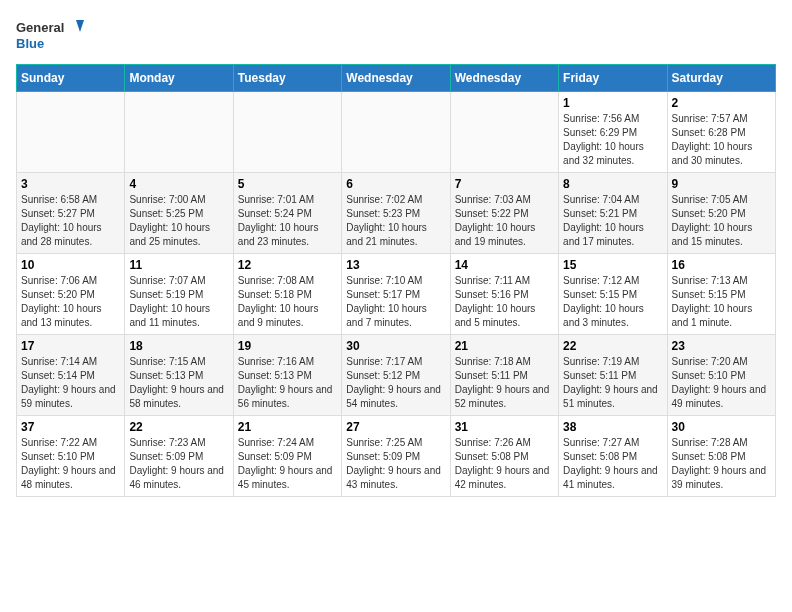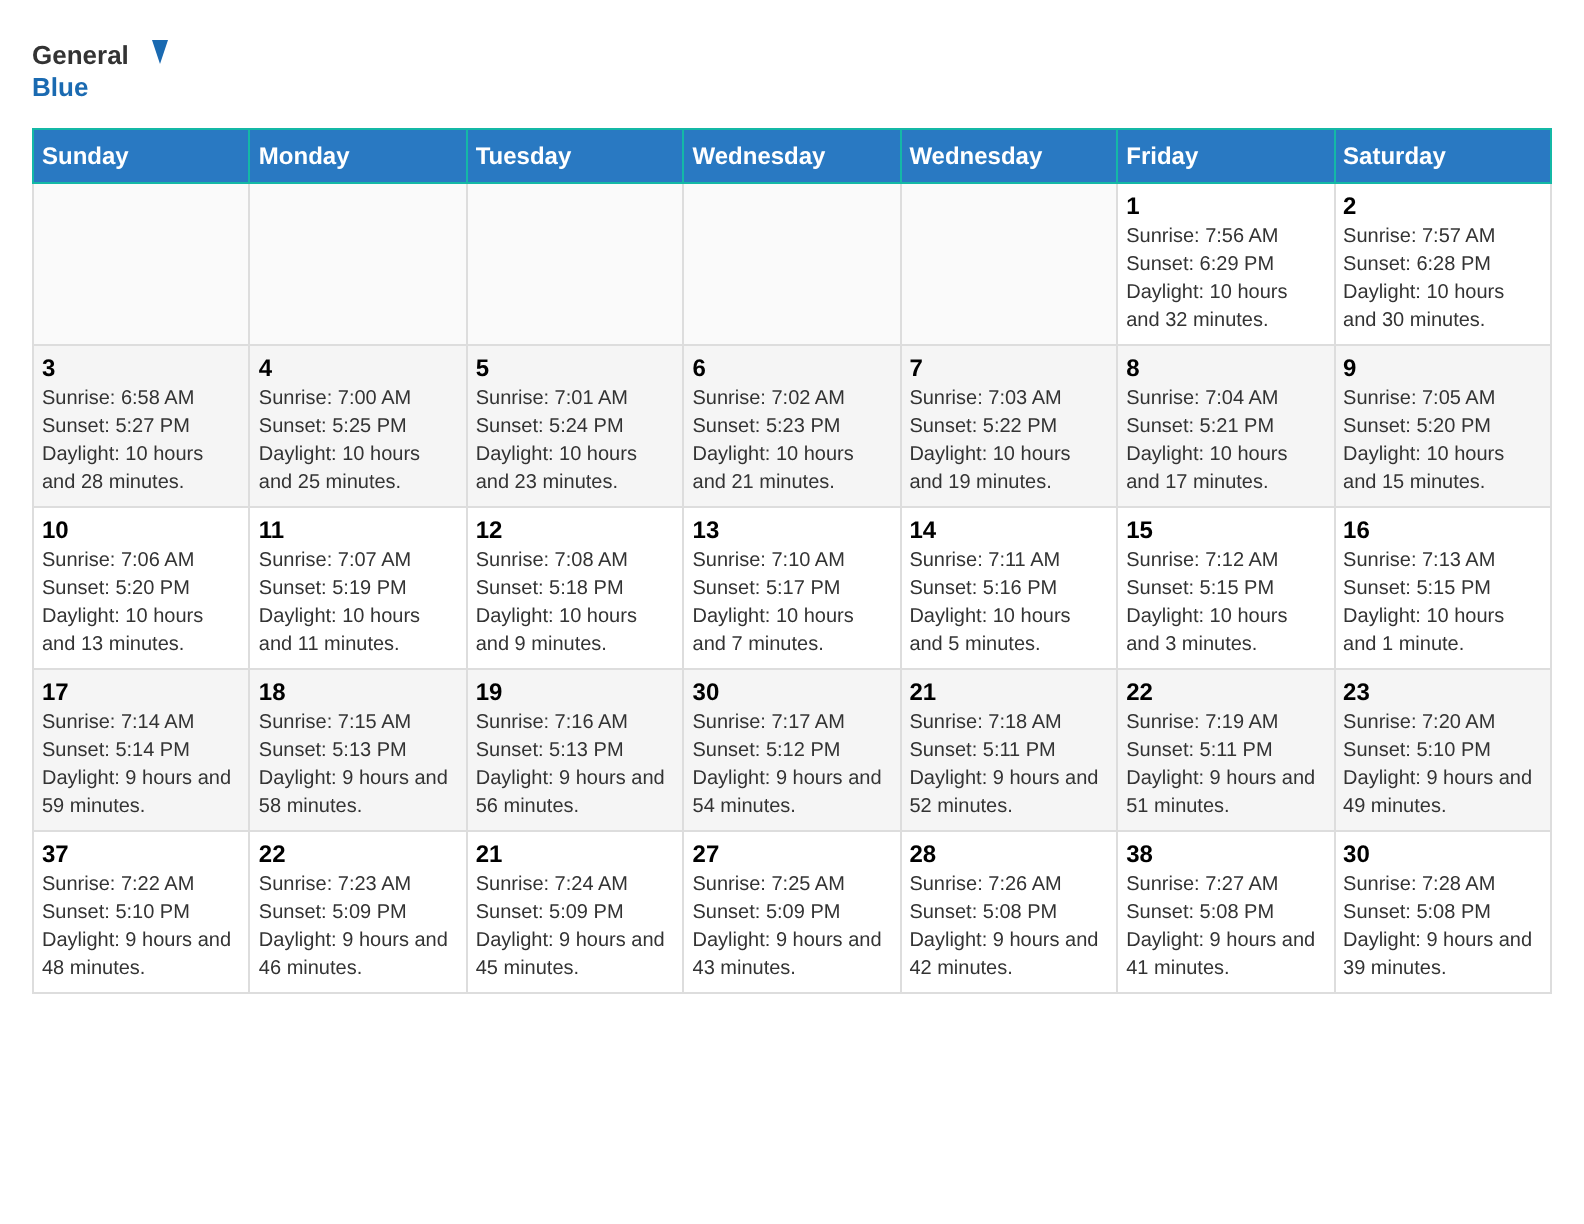--- a/index.html
+++ b/index.html
@@ -220,21 +220,21 @@
         </td>
         <td>
           <span class="day-number">21</span>
           <div class="day-info">Sunrise: 7:24 AM<br>Sunset: 5:09 PM<br>Daylight: 9 hours and 45 minutes.</div>
         </td>
         <td>
           <span class="day-number">27</span>
           <div class="day-info">Sunrise: 7:25 AM<br>Sunset: 5:09 PM<br>Daylight: 9 hours and 43 minutes.</div>
         </td>
         <td>
-          <span class="day-number">28</span>
+          <span class="day-number">31</span>
           <div class="day-info">Sunrise: 7:26 AM<br>Sunset: 5:08 PM<br>Daylight: 9 hours and 42 minutes.</div>
         </td>
         <td>
           <span class="day-number">38</span>
           <div class="day-info">Sunrise: 7:27 AM<br>Sunset: 5:08 PM<br>Daylight: 9 hours and 41 minutes.</div>
         </td>
         <td>
           <span class="day-number">30</span>
           <div class="day-info">Sunrise: 7:28 AM<br>Sunset: 5:08 PM<br>Daylight: 9 hours and 39 minutes.</div>
         </td>

